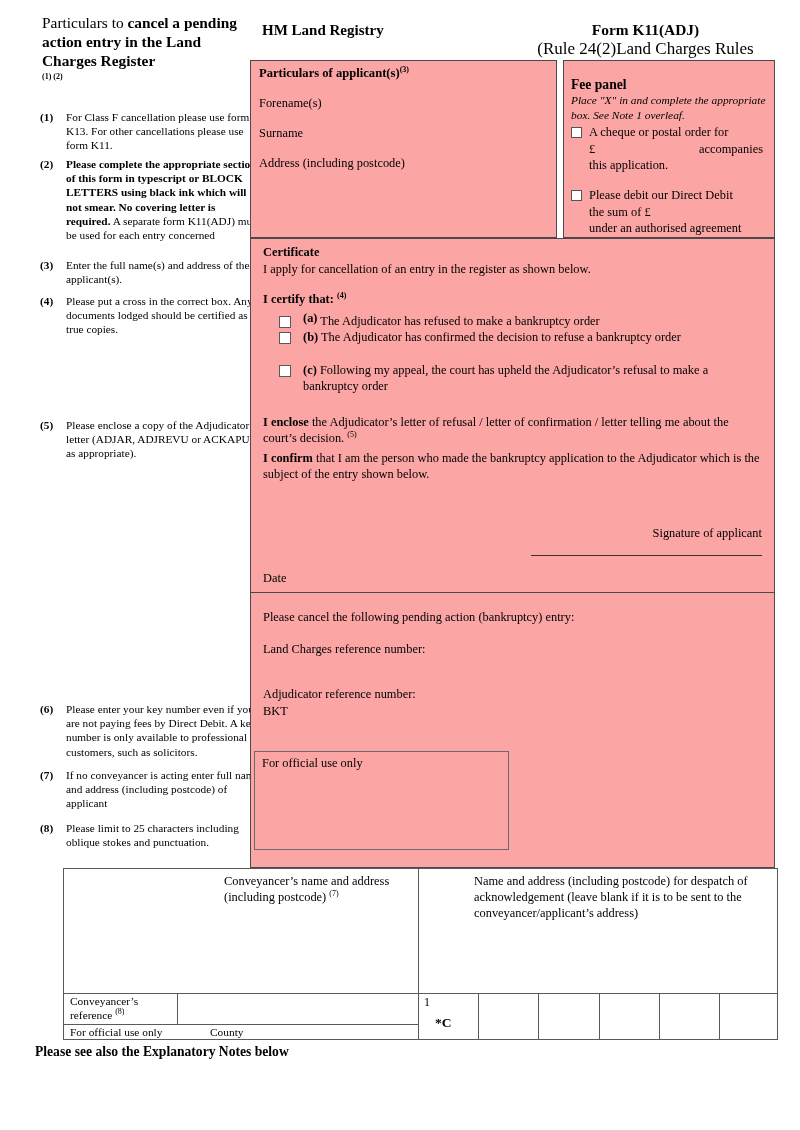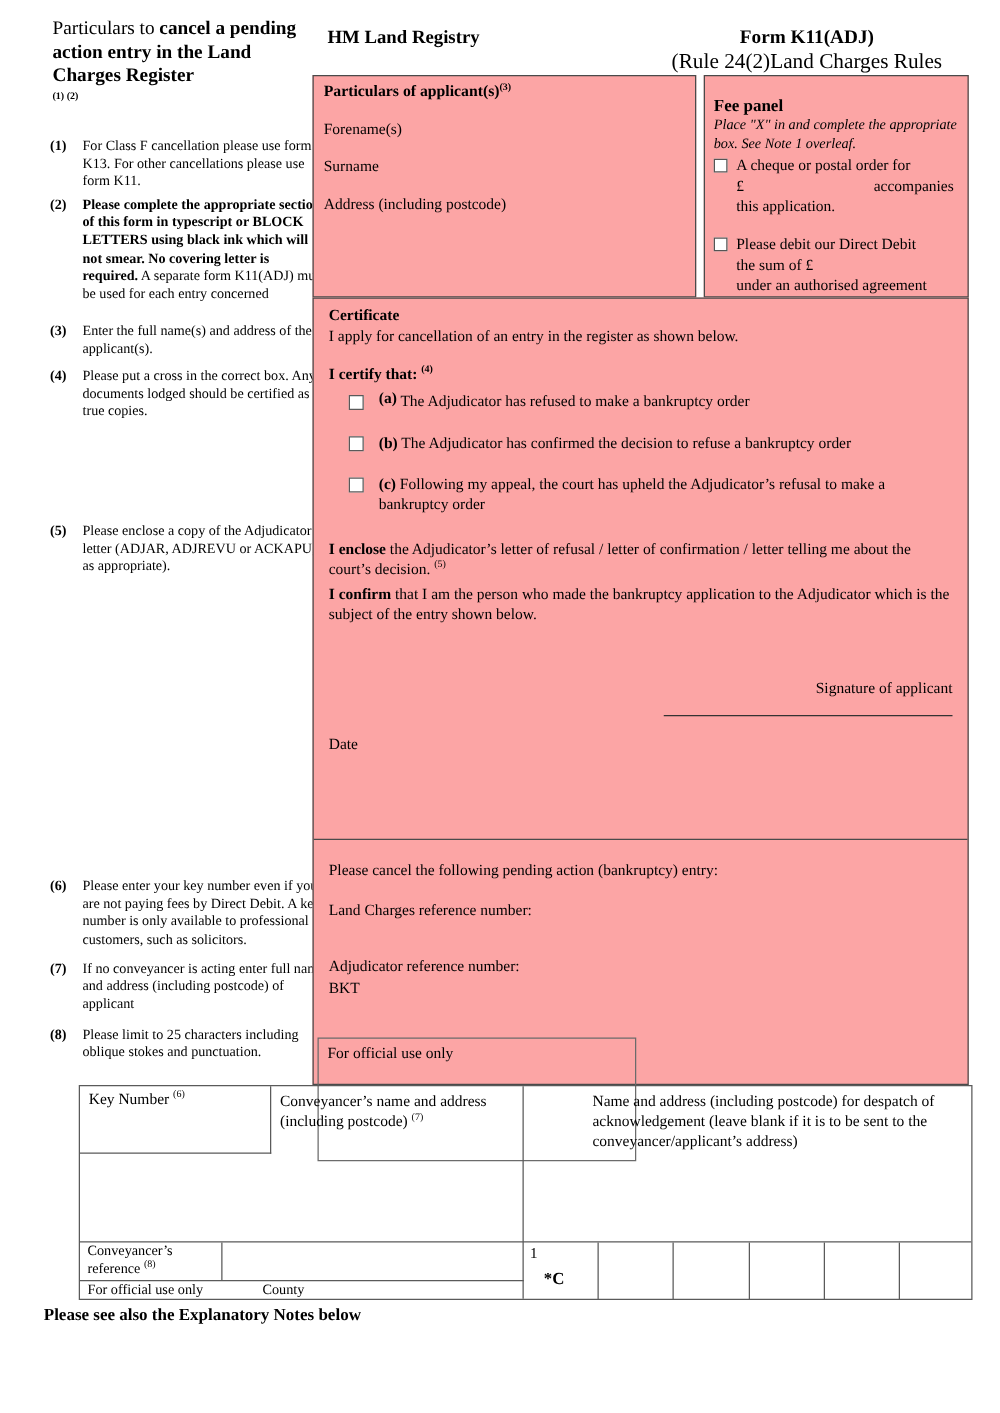--- a/index.html
+++ b/index.html
@@ -42,21 +42,21 @@
   #fee .hd { font-size: 13.6px; font-weight: bold; }
   #fee .instr { font-size: 11.4px; line-height: 1.28; font-style: italic; }
   .fee-opt { display: flex; margin-top: 2px; }
   .fee-cb { flex: 0 0 11px; width: 11px; height: 11px; border: 1px solid #555; margin: 3px 7px 0 0; background: #fff; }
   .fee-body { flex: 1; line-height: 16.4px; }
   .fee-row2 { display: flex; justify-content: space-between; padding-right: 4px; }
   #fee-opt2 { margin-top: 14px; }
 
   
   #main-box { left: 250px; top: 238px; width: 525px; height: 630px; }
-  #cert { height: 433px; border-bottom: 1px solid #4a4a4a; padding: 5px 12px; line-height: 16.5px; }
+  #cert { height: 354px; border-bottom: 1px solid #4a4a4a; padding: 5px 12px; line-height: 16.5px; }
   .checkbox { display: inline-block; width: 12px; height: 12px; border: 1px solid #5a5a5a; background: #fff; }
   .copt { display: flex; padding-left: 16px; }
   .copt .checkbox { flex: 0 0 12px; margin-top: 3px; }
   .copt-body { margin-left: 12px; width: 468px; }
   .copt-body .lbl { font-weight: bold; }
   .raise { position: relative; top: -3px; }
   .sig-row { display: flex; align-items: flex-end; margin-top: 42px; flex-direction: column; }
   .sig-line { width: 231px; height: 15px; border-bottom: 1.2px solid #333; margin-left: 28px; }
 
   
@@ -169,21 +169,21 @@
 <div class="abs box" id="main-box">
   <div id="cert">
     <div class="b">Certificate</div>
     <div>I apply for cancellation of an entry in the register as shown below.</div>
     <div class="b" style="margin-top:14px"><span>I certify that:</span> <sup class="ref-n">(4)</sup></div>
 
     <div class="copt" style="margin-top:5px">
       <span class="checkbox"></span>
       <span class="copt-body"><span class="lbl raise">(a)</span> <span>The Adjudicator has refused to make a bankruptcy order</span></span>
     </div>
-    <div class="copt" style="margin-top:17px">
+    <div class="copt" style="">
       <span class="checkbox"></span>
       <span class="copt-body"><span class="lbl">(b)</span> <span>The Adjudicator has confirmed the decision to refuse a bankruptcy order</span></span>
     </div>
     <div class="copt" style="margin-top:16px">
       <span class="checkbox"></span>
       <span class="copt-body"><span class="lbl">(c)</span> <span>Following my appeal, the court has upheld the Adjudicator’s refusal to make a bankruptcy order</span></span>
     </div>
 
     <div style="margin-top:19px"><span class="b">I enclose</span><span> the Adjudicator’s letter of refusal / letter of confirmation / letter telling me about the court’s decision. </span><sup class="ref-n">(5)</sup></div>
     <div style="margin-top:3px"><span class="b">I confirm</span><span> that I am the person who made the bankruptcy application to the Adjudicator which is the subject of the entry shown below.</span></div>
@@ -200,23 +200,20 @@
     <div style="margin-top:15px">Land Charges reference number:</div>
     <div style="margin-top:29px">Adjudicator reference number:</div>
     <div>BKT</div>
     <div id="official-entry">
       <span>For official use only</span>
     </div>
   </div>
 </div>
 
 <div class="abs" id="btable" style="border:1px solid #5a5a5a; position:absolute;">
-  <div class="abs" id="key-box">
-    <span><span>Key Number </span><sup class="ref-n">(6)</sup></span>
-  </div>
   <div class="abs" id="conv-lbl">
     <span><span>Conveyancer’s name and address (including postcode) </span><sup class="ref-n">(7)</sup></span>
   </div>
   <div class="abs" id="vdiv"></div>
   <div class="abs" id="desp-lbl">
     <span>Name and address (including postcode) for despatch of acknowledgement (leave blank if it is to be sent to the conveyancer/applicant’s address)</span>
   </div>
   <div class="abs" id="hline1"></div>
   <div class="abs" id="ref-cell">
     <span>Conveyancer’s</span><br>

